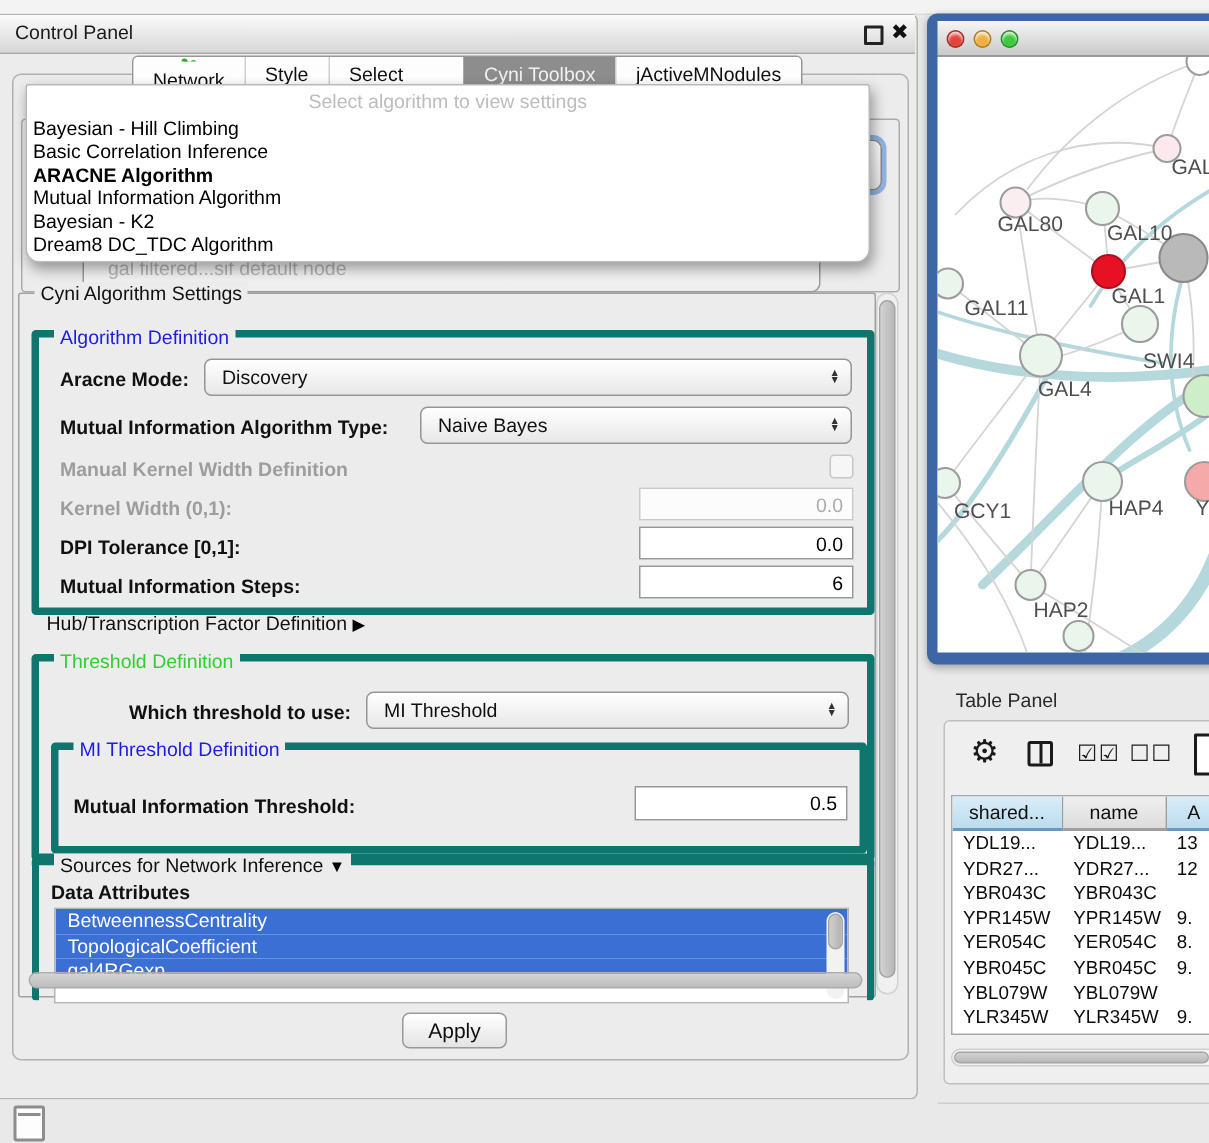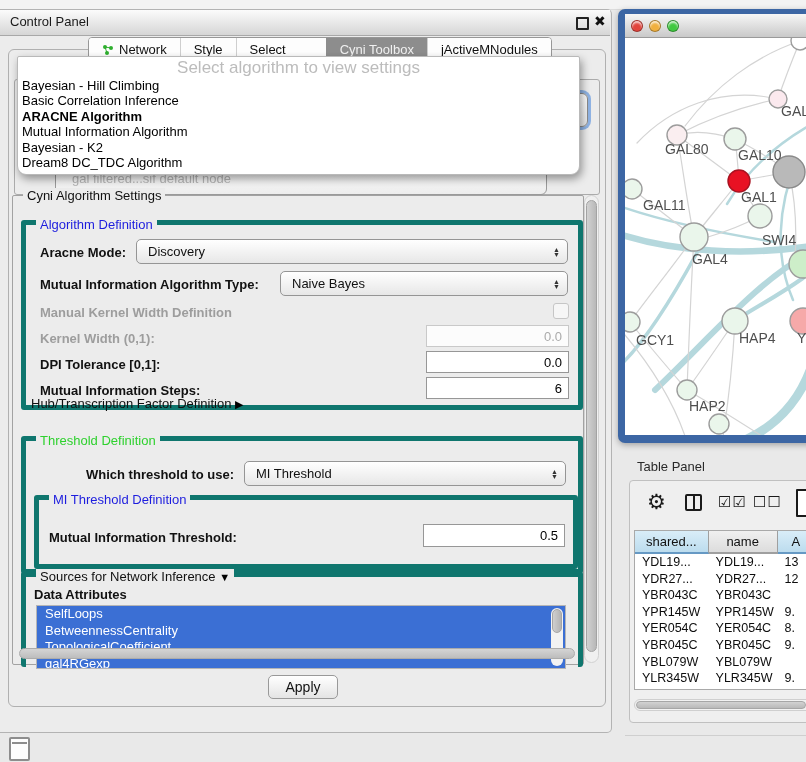--- a/index.html
+++ b/index.html
@@ -24,37 +24,37 @@
     background:linear-gradient(#fbfbfb,#d6d6d6);border-bottom:1px solid #a8a8a8;}
   .cp-title{left:10px;top:4px;font-size:13px;color:#1a1a1a;}
   .float-icon{left:576px;top:7px;width:9px;height:9px;border:2px solid #222;border-radius:1px;}
   .close-icon{left:594px;top:3px;font-size:14px;font-weight:bold;color:#111;}
 
   
   .tabbar{display:flex;align-items:stretch;height:23px;background:#fdfdfd;
     border:1px solid #979797;border-radius:4px;overflow:hidden;z-index:20;}
   .cp-tabbar{left:88px;top:27px;}
   .tab{padding:0 13px;display:flex;align-items:center;gap:5px;font-size:13px;color:#101010;border-left:1px solid #cfcfcf;background:#fdfdfd;}
-  .tab:first-child{border-left:none;}
+  .tab:first-child{border-left:none;flex-direction:column;}
   .tab.selected{background:#8d8d8d;color:#f1f1f1;border-left-color:#8d8d8d;margin-left:27px;}
 
   
   .cp-inset{left:8px;top:39px;width:596px;height:656px;border:1px solid #b0b0b0;border-radius:6px;background:#ececec;}
 
   
   .bg-groupbox{left:14px;top:69px;width:584px;height:114px;border:1px solid #ababab;border-radius:3px;}
   .bg-combo-focus{left:100px;top:83px;width:486px;height:32px;border:1px solid #8a8a8a;border-radius:6px;
      box-shadow:0 0 0 3px #8fb3e4;background:linear-gradient(#fff,#e8e8e8);}
   .bg-combo2{left:55px;top:151px;width:492px;height:34px;border:1px solid #9a9a9a;border-radius:6px;
      background:linear-gradient(#fff,#ededed);color:#b5b5b5;line-height:34px;padding-left:16px;box-sizing:border-box;}
 
   
   .popup{left:17px;top:46px;width:561px;height:117px;background:#fff;border:1px solid #b9b9b9;
      border-radius:2px 2px 9px 9px;box-shadow:2px 4px 9px rgba(0,0,0,.38);z-index:50;}
-  .popup-prompt{text-align:center;color:#bcbcbc;font-size:17px;height:21px;line-height:21px;}
+  .popup-prompt{text-align:center;color:#bcbcbc;font-size:13px;height:21px;line-height:21px;}
   .algo-item{font-size:13px;height:15.4px;line-height:15.4px;padding-left:4px;color:#000;white-space:nowrap;}
   .algo-item.selected{font-weight:bold;}
 
   
   .scrollpane{left:12px;top:185px;width:570px;height:468px;border:1px solid #a2a2a2;border-radius:2px;}
   .legend{position:absolute;top:-8px;left:10px;background:#ececec;padding:0 4px;font-size:13px;white-space:nowrap;}
   .legend.blue{color:#1d1dde;}
   .legend.green{color:#2ed12e;}
   .fieldset{position:absolute;border:5px solid #0f766e;border-radius:3px;}
 
@@ -211,21 +211,21 @@
       <div class="flabel bold graytxt" style="left:14px;top:106px;">Kernel Width (0,1):</div>
       <input class="tfield disabled" style="left: 400px; top: 100px; width: 143px; height: 22px;" readonly="" value="0.0">
 
       <div class="flabel bold" style="left:14px;top:132px;">DPI Tolerance [0,1]:</div>
       <input class="tfield" style="left: 400px; top: 126px; width: 143px; height: 22px;" readonly="" value="0.0">
 
       <div class="flabel bold" style="left:14px;top:158px;">Mutual Information Steps:</div>
       <input class="tfield" style="left: 400px; top: 152px; width: 143px; height: 22px;" readonly="" value="6">
     </div>
 
-    <div class="flabel" style="left:18px;top:200px;">
+    <div class="flabel" style="left:18px;top:212px;">
       <span class="bold" style="font-weight:normal;">Hub/Transcription Factor Definition</span>
       <span class="arrow-glyph">▶</span>
     </div>
 
     <div class="fieldset" style="left:8px;top:240px;width:552px;height:128px;">
       <div class="legend green">Threshold Definition</div>
 
       <div class="flabel bold" style="left:60px;top:26px;">Which threshold to use:</div>
       <div class="combo" style="left:218px;top:20px;width:322px;height:25px;">
         <span>MI Threshold</span>
@@ -243,21 +243,20 @@
     </div>
 
     <div class="fieldset" style="left:8px;top:376px;width:552px;height:90px;border-bottom:none;">
       <div class="legend">
         <span>Sources for Network Inference</span>
         <span class="arrow-glyph">▼</span>
       </div>
       <div class="flabel bold" style="left:8px;top:10px;">Data Attributes</div>
       <div class="attr-list" style="left:10px;top:28px;width:528px;height:62px;">
         <div id="attr-items">
-            <div class="attr-item">SelfLoops</div>
             <div class="attr-item">BetweennessCentrality</div>
             <div class="attr-item">TopologicalCoefficient</div>
             <div class="attr-item">gal4RGexp</div>
           </div>
         <div class="attr-vscroll">
           <div class="attr-vthumb"></div>
         </div>
       </div>
     </div>
 

